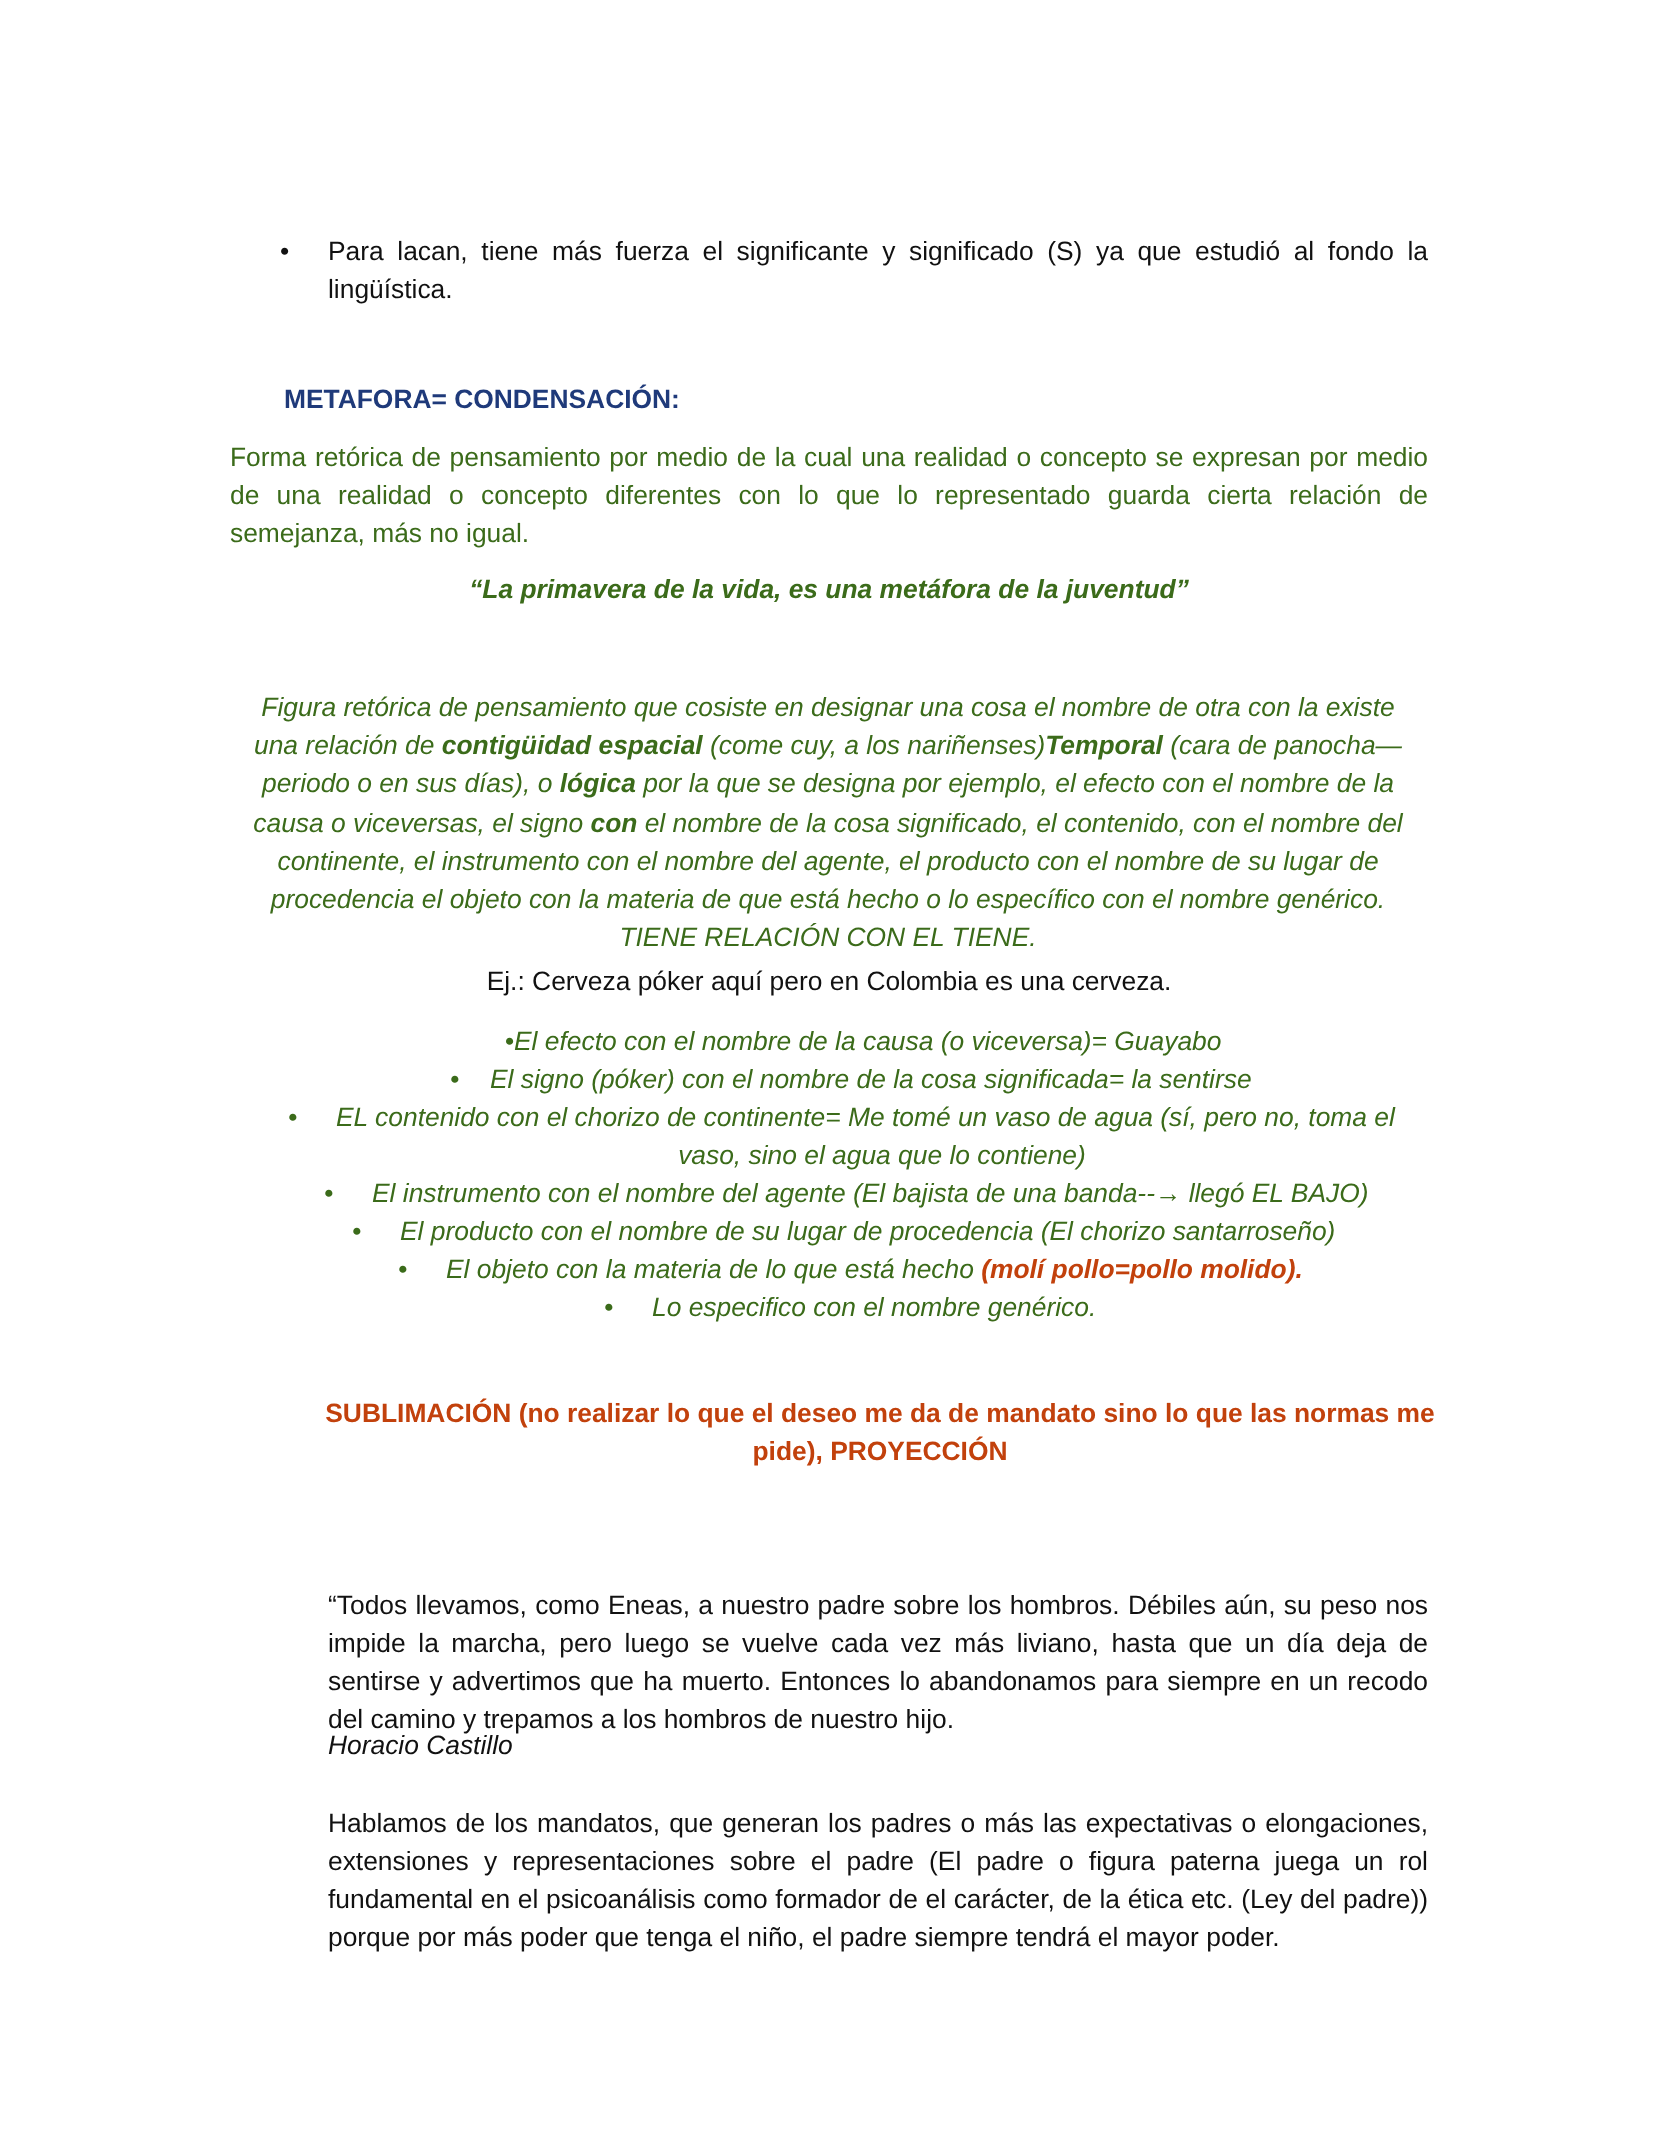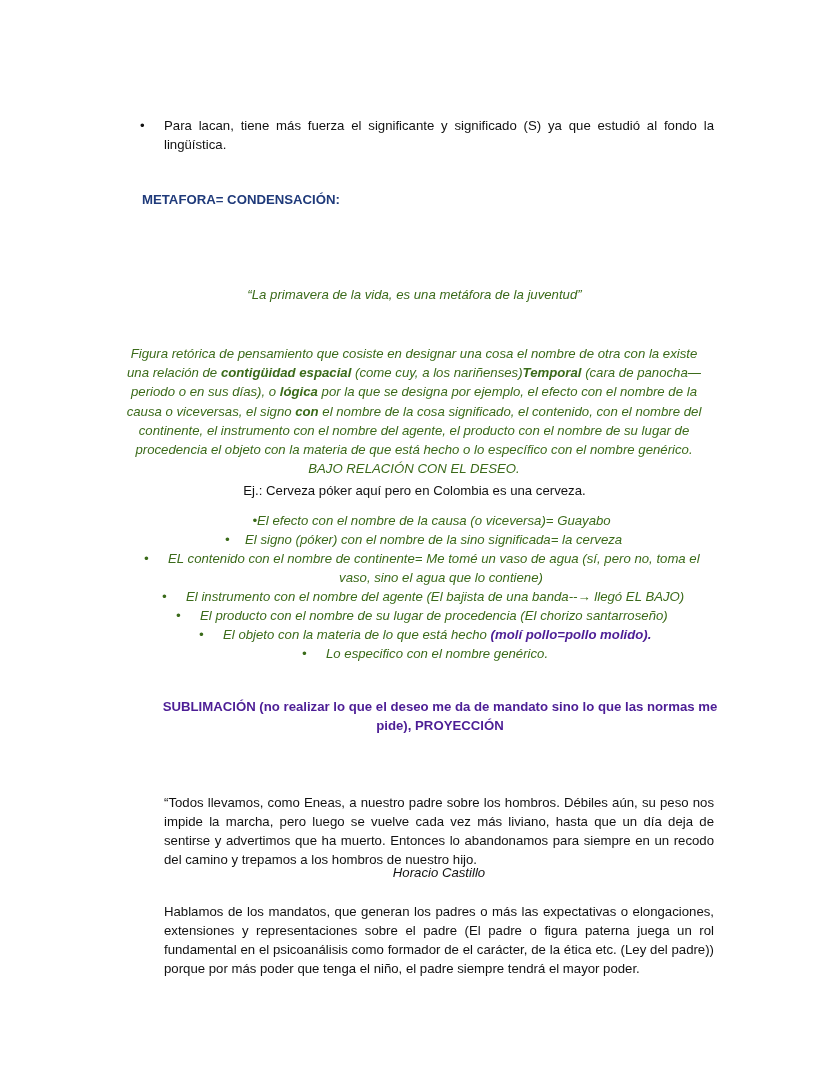--- a/index.html
+++ b/index.html
@@ -4,59 +4,60 @@
   <style>
     html, body { margin: 0; padding: 0; background: #ffffff; }
     body {
       width: 828px; height: 1071px; position: relative; overflow: hidden;
       font-family: "Liberation Sans", sans-serif; font-size: 13.2px; color: #111;
     }
     .page { position: absolute; left: 0; top: 0; width: 828px; height: 1071px; }
     .abs { position: absolute; }
     .green { color: #3b6b1a; }
     .navy { color: #1f3a7a; }
-    .red { color: #4c1d95; }
+    .red { color: #c2410c; }
     .justify { text-align: justify; line-height: 19px; }
     .center { text-align: center; }
     .ital { font-style: italic; }
     .bold { font-weight: bold; }
     .bullet-row { position: absolute; white-space: nowrap; }
     .bullet-dot { display: inline-block; width: 20px; }
   </style>
 </head>
 <body>
 
 <div class="page">
 
   <div class="abs justify" style="left:140px; top:116px; width:574px;">
     <span class="abs" style="left:0; top:0;">•</span>
     <div style="margin-left:24px;">Para lacan, tiene más fuerza el significante y significado (S) ya que estudió al fondo la lingüística.</div>
   </div>
 
   <div class="abs bold navy" style="left:115px; top:192px;padding-left:27px;">METAFORA= CONDENSACIÓN:</div>
 
+  <div class="abs justify green" style="left:115px; top:219px; width:599px;">Forma retórica de pensamiento por medio de la cual una realidad o concepto se expresan por medio de una realidad o concepto diferentes con lo que lo representado guarda cierta relación de semejanza, más no igual.</div>
 
-  <div class="abs center green ital" style="left:115px; top:287px; width:599px;">“La primavera de la vida, es una metáfora de la juventud”</div>
+  <div class="abs center green ital" style="left:115px; top:287px; width:599px;font-weight:bold;">“La primavera de la vida, es una metáfora de la juventud”</div>
 
 
   <div class="abs center ital green" style="left:118px; top:344px; width:592px; line-height:19.2px;">
     <span>Figura retórica de pensamiento que cosiste en designar una cosa el nombre de otra con la existe una relación de </span><b>contigüidad espacial</b><span> (come cuy, a los nariñenses)</span><b>Temporal</b><span> (cara de panocha—periodo o en sus días), o </span><b>lógica</b><span> por la que se designa por ejemplo, el efecto con el nombre de la causa o viceversas, el signo </span><b>con</b><span> el nombre de la cosa significado, el contenido, con el nombre del continente, el instrumento con el nombre del agente, el producto con el nombre de su lugar de procedencia el objeto con la materia de que está hecho o lo específico con el nombre genérico.</span><br>
-    <span>BAJO RELACIÓN CON EL DESEO.</span>
+    <span>TIENE RELACIÓN CON EL TIENE.</span>
   </div>
 
   <div class="abs center" style="left:115px; top:483px; width:599px;">Ej.: Cerveza póker aquí pero en Colombia es una cerveza.</div>
 
   <div class="bullet-row ital green" style="left:237px; top:513px;text-align:right;">
     <span class="bullet-dot">•</span><span>El efecto con el nombre de la causa (o viceversa)= Guayabo</span>
   </div>
   <div class="bullet-row ital green" style="left:225px; top:532px;">
-    <span class="bullet-dot">•</span><span>El signo (póker) con el nombre de la sino significada= la cerveza</span>
+    <span class="bullet-dot">•</span><span>El signo (póker) con el nombre de la cosa significada= la sentirse</span>
   </div>
   <div class="bullet-row ital green" style="left:144px; top:551px;">
-    <span class="bullet-dot" style="width:24px;">•</span><span>EL contenido con el nombre de continente= Me tomé un vaso de agua (sí, pero no, toma el</span>
+    <span class="bullet-dot" style="width:24px;">•</span><span>EL contenido con el chorizo de continente= Me tomé un vaso de agua (sí, pero no, toma el</span>
   </div>
   <div class="abs center ital green" style="left:168px; top:570px; width:546px;">vaso, sino el agua que lo contiene)</div>
   <div class="bullet-row ital green" style="left:162px; top:589px;">
     <span class="bullet-dot" style="width:24px;">•</span><span>El instrumento con el nombre del agente (El bajista de una banda--→ llegó EL BAJO)</span>
   </div>
   <div class="bullet-row ital green" style="left:176px; top:608px;">
     <span class="bullet-dot" style="width:24px;">•</span><span>El producto con el nombre de su lugar de procedencia (El chorizo santarroseño)</span>
   </div>
   <div class="bullet-row ital green" style="left:199px; top:627px;">
     <span class="bullet-dot" style="width:24px;">•</span><span>El objeto con la materia de lo que está hecho </span><b class="red">(molí pollo=pollo molido).</b>
@@ -64,17 +65,17 @@
   <div class="bullet-row ital green" style="left:302px; top:646px;font-style:italic;">
     <span class="bullet-dot" style="width:24px;">•</span><span>Lo especifico con el nombre genérico.</span>
   </div>
 
   <div class="abs center bold red" style="left:150px; top:697px; width:580px; line-height:19px;">
     <div>SUBLIMACIÓN (no realizar lo que el deseo me da de mandato sino lo que las normas me</div>
     <div>pide), PROYECCIÓN</div>
   </div>
 
   <div class="abs justify" style="left:164px; top:793px; width:550px; line-height:19px;">“Todos llevamos, como Eneas, a nuestro padre sobre los hombros. Débiles aún, su peso nos impide la marcha, pero luego se vuelve cada vez más liviano, hasta que un día deja de sentirse y advertimos que ha muerto. Entonces lo abandonamos para siempre en un recodo del camino y trepamos a los hombros de nuestro hijo.</div>
-  <div class="abs ital" style="left:164px; top:865px; width:550px; text-align:center;">Horacio Castillo</div>
+  <div class="abs ital" style="left:164px; top:865px; width:550px; text-align:left;">Horacio Castillo</div>
 
   <div class="abs justify" style="left:164px; top:902px; width:550px; line-height:19px;">Hablamos de los mandatos, que generan los padres o más las expectativas o elongaciones, extensiones y representaciones sobre el padre (El padre o figura paterna juega un rol fundamental en el psicoanálisis como formador de el carácter, de la ética etc. (Ley del padre)) porque por más poder que tenga el niño, el padre siempre tendrá el mayor poder.</div>
 
 </div>
 
 </body></html>

